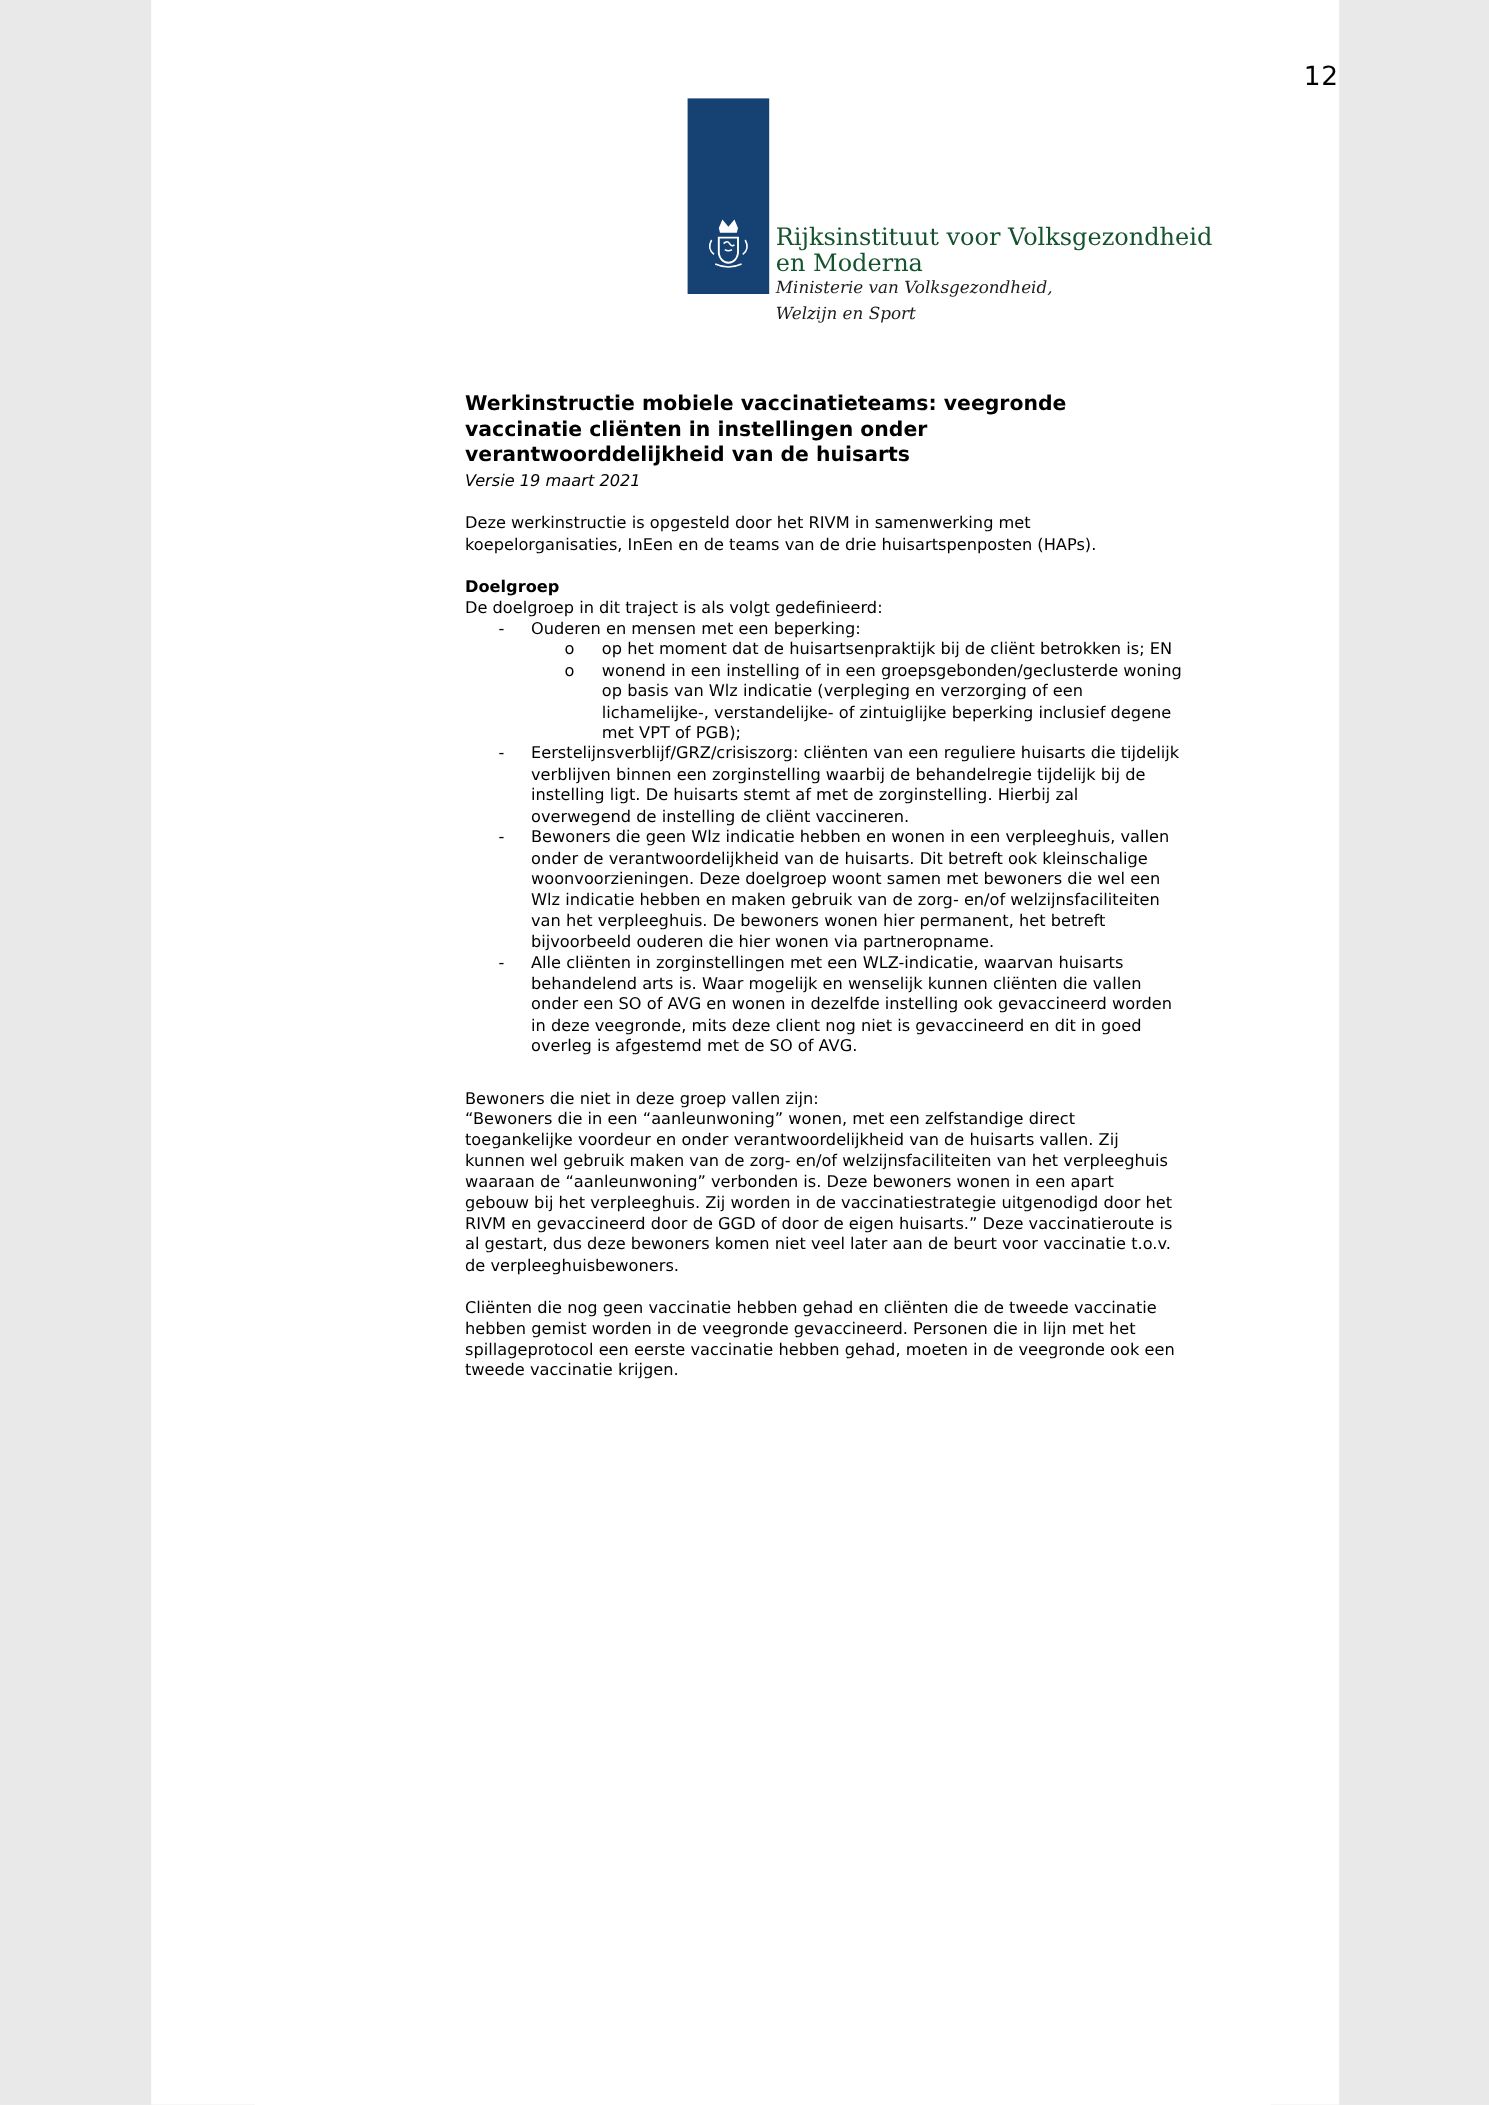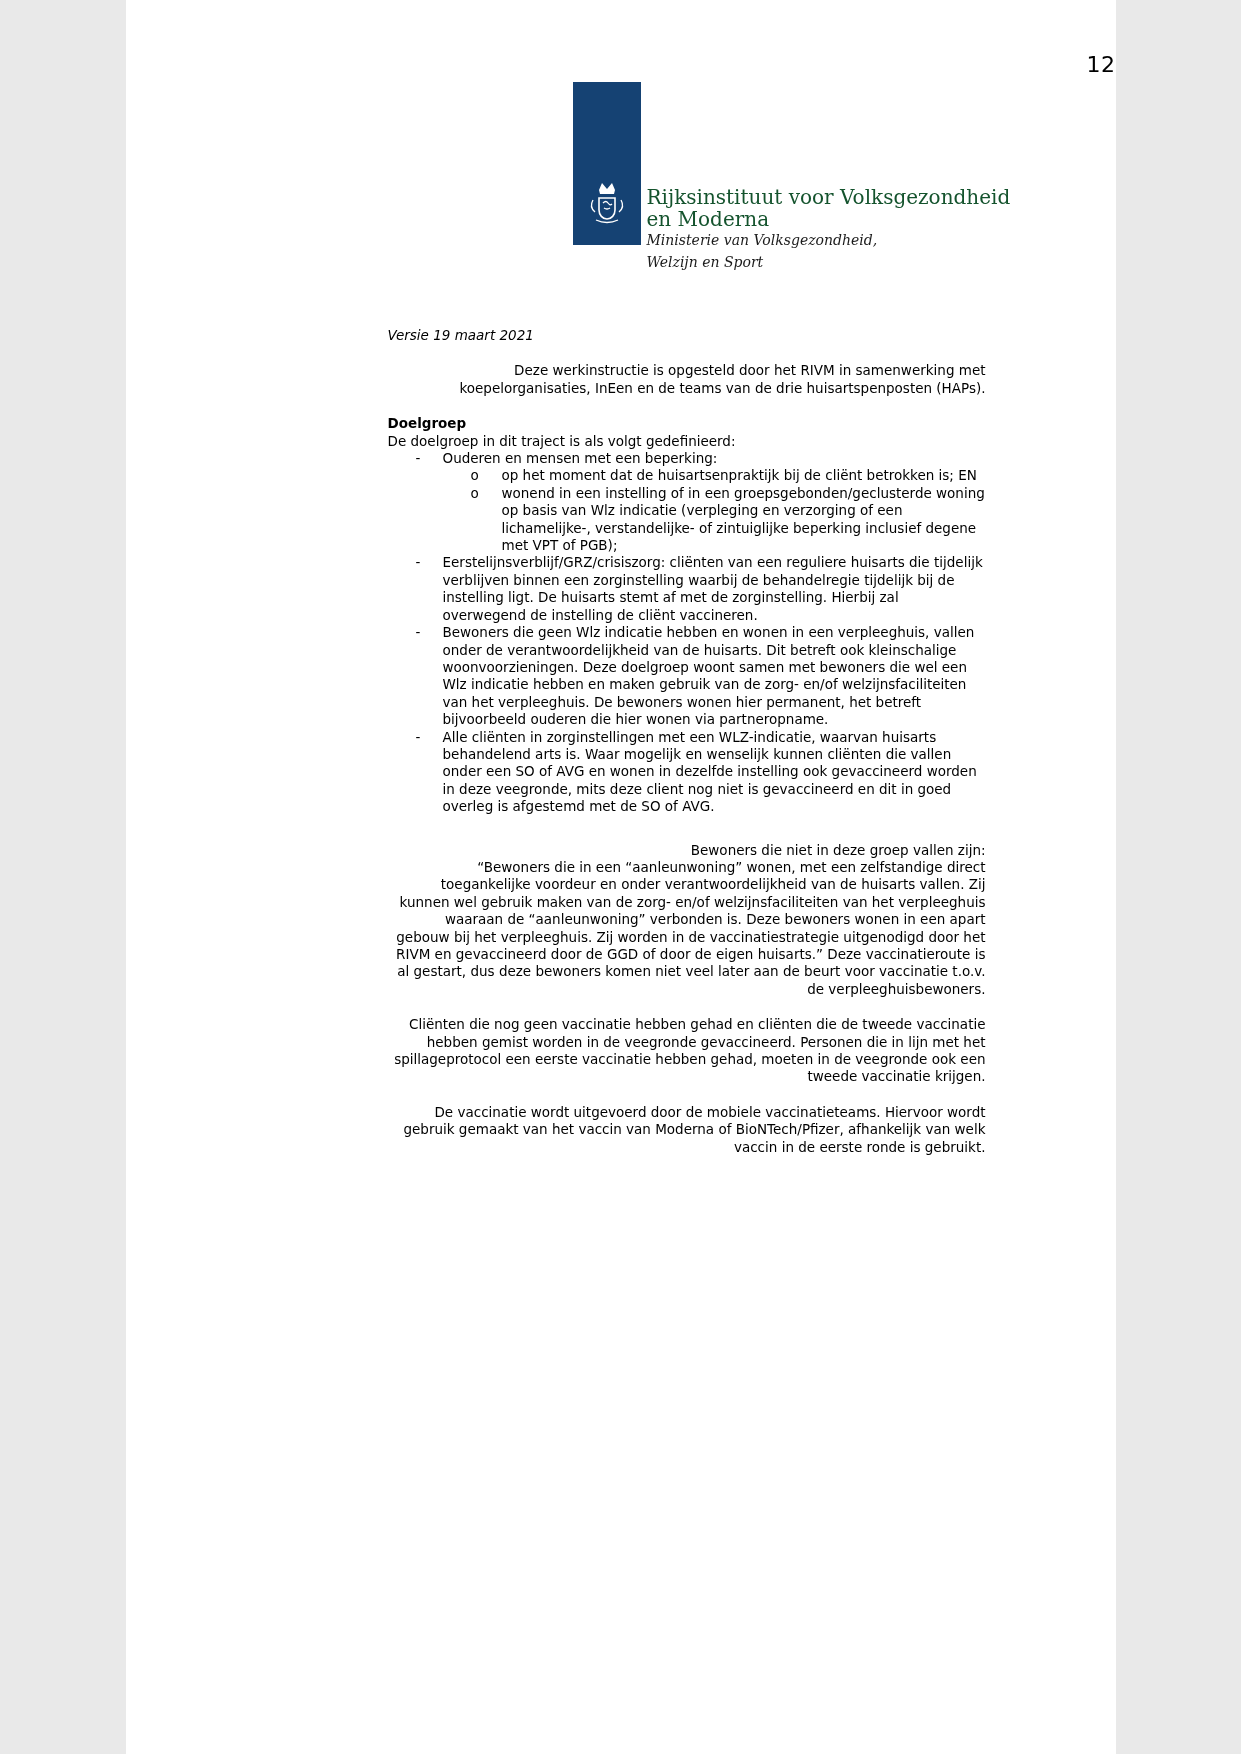--- a/index.html
+++ b/index.html
@@ -23,21 +23,21 @@
     font-family:"DejaVu Serif","Liberation Serif",serif;
   }
   .logo-org { font-size:20px; line-height:22px; color:#14532d; }
   .logo-ministry { font-size:14px; line-height:21.5px; font-style:italic; color:#1b1b1b; }
   .content {
     position:absolute; left:262px; top:327px; width:598px;
     font-size:13.5px; line-height:17.4px; color:#000;
   }
   .title { font-size:17px; font-weight:bold; line-height:21px; margin-bottom:3px; }
   .version { font-style:italic; margin-bottom:18px; }
-  .para { margin-bottom:18px;text-align:right; }
+  .para { margin-bottom:18px; }
   .heading { font-weight:bold; }
   ul.dash-list, ul.sub-list { list-style:none; }
   ul.dash-list { margin-bottom:26px; }
   .li-1 { position:relative; padding-left:55px; }
   .li-1 > .marker { position:absolute; left:28px; top:0; }
   .li-2 { position:relative; padding-left:59px; }
   .li-2 > .marker { position:absolute; left:28px; top:0; }
 </style>
 </head>
 <body>
@@ -58,20 +58,25 @@
 
   <div class="logo-text">
     <div class="logo-org">Rijksinstituut voor Volksgezondheid</div>
     <div class="logo-org">en Moderna</div>
     <div class="logo-ministry">Ministerie van Volksgezondheid,</div>
     <div class="logo-ministry">Welzijn en Sport</div>
   </div>
 
   <div class="content">
 
+    <div class="title">
+      <div>Werkinstructie mobiele vaccinatieteams: veegronde</div>
+      <div>vaccinatie cliënten in instellingen onder</div>
+      <div>verantwoorddelijkheid van de huisarts</div>
+    </div>
     <div class="version">Versie 19 maart 2021</div>
 
     <div class="para">Deze werkinstructie is opgesteld door het RIVM in samenwerking met koepelorganisaties, InEen en de teams van de drie huisartspenposten (HAPs).</div>
 
     <div class="heading">Doelgroep</div>
     <div>De doelgroep in dit traject is als volgt gedefinieerd:</div>
 
     <ul class="dash-list">
       <li class="li-1">
         <span class="marker">-</span>
@@ -101,16 +106,15 @@
       </li>
     </ul>
 
     <div class="para">
       <div>Bewoners die niet in deze groep vallen zijn:</div>
       <div>“Bewoners die in een “aanleunwoning” wonen, met een zelfstandige direct toegankelijke voordeur en onder verantwoordelijkheid van de huisarts vallen. Zij kunnen wel gebruik maken van de zorg- en/of welzijnsfaciliteiten van het verpleeghuis waaraan de “aanleunwoning” verbonden is. Deze bewoners wonen in een apart gebouw bij het verpleeghuis. Zij worden in de vaccinatiestrategie uitgenodigd door het RIVM en gevaccineerd door de GGD of door de eigen huisarts.” Deze vaccinatieroute is al gestart, dus deze bewoners komen niet veel later aan de beurt voor vaccinatie t.o.v. de verpleeghuisbewoners.</div>
     </div>
 
     <div class="para">Cliënten die nog geen vaccinatie hebben gehad en cliënten die de tweede vaccinatie hebben gemist worden in de veegronde gevaccineerd. Personen die in lijn met het spillageprotocol een eerste vaccinatie hebben gehad, moeten in de veegronde ook een tweede vaccinatie krijgen.</div>
 
-    <div class="para">De vaccinatie wordt uitgevoerd door de mobiele vaccinatieteams. Hiervoor wordt gebruik gemaakt van het vaccin van Moderna of BioNTech/Pfizer, afhankelijk van welk vaccin in de eerste ronde is gebruikt.</div>
 
   </div>
 </div>
 
 </body></html>

